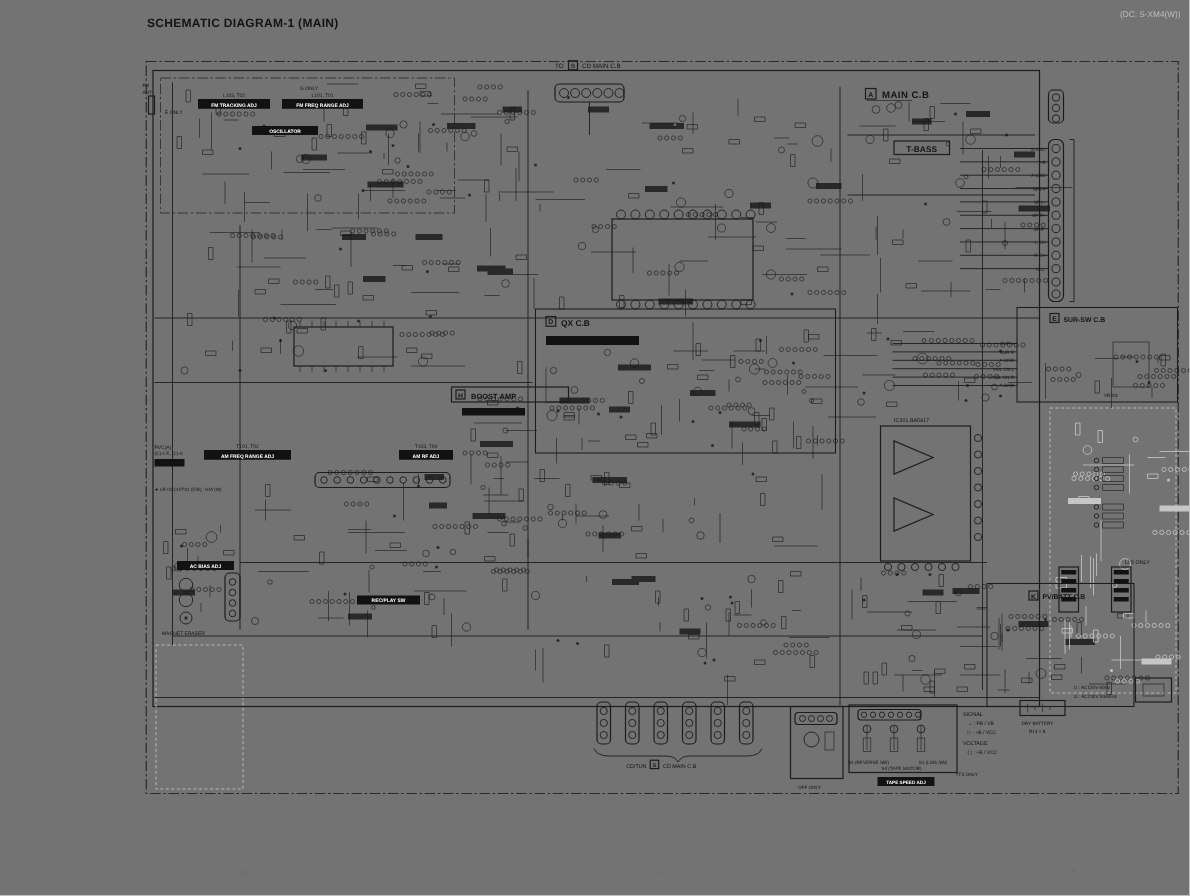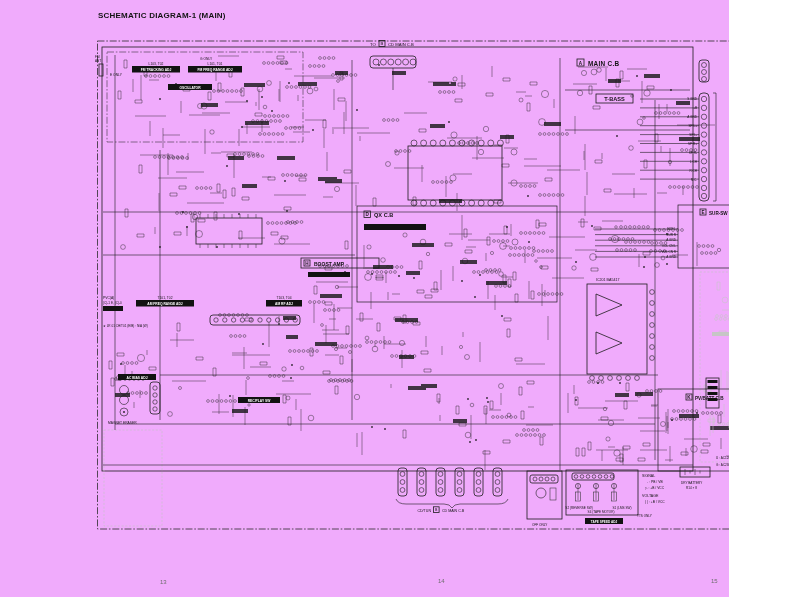--- a/index.html
+++ b/index.html
@@ -1,16 +1,16 @@
 <!DOCTYPE html>
 <html><head>
 <meta charset="utf-8">
 <style>
   html,body{margin:0;padding:0;background:#ffffff;}
-  .page{position:relative;width:729px;height:597px;background:#f0abfc;overflow:hidden;
+  .page{position:relative;width:793px;height:597px;background:#737373;overflow:hidden;
         font-family:"Liberation Sans","DejaVu Sans",sans-serif;}
   svg text{font-family:"Liberation Sans","DejaVu Sans",sans-serif;fill:#141414;}
   .title{font-size:8px;font-weight:bold;letter-spacing:.2px;}
   .model{font-size:5.5px;fill:#bdbdbd;}
   .pg{font-size:6px;fill:#6e6e6e;}
   .s30{font-size:3.1px;} .s32{font-size:3.3px;} .s35{font-size:3.6px;}
   .s40{font-size:4.2px;} .s45{font-size:4.6px;font-weight:bold;}
   .s50{font-size:5px;font-weight:bold;} .s55{font-size:5.6px;font-weight:bold;}
   .s60{font-size:6.4px;font-weight:bold;letter-spacing:.3px;}
   .wt{fill:#ffffff;font-weight:bold;}

